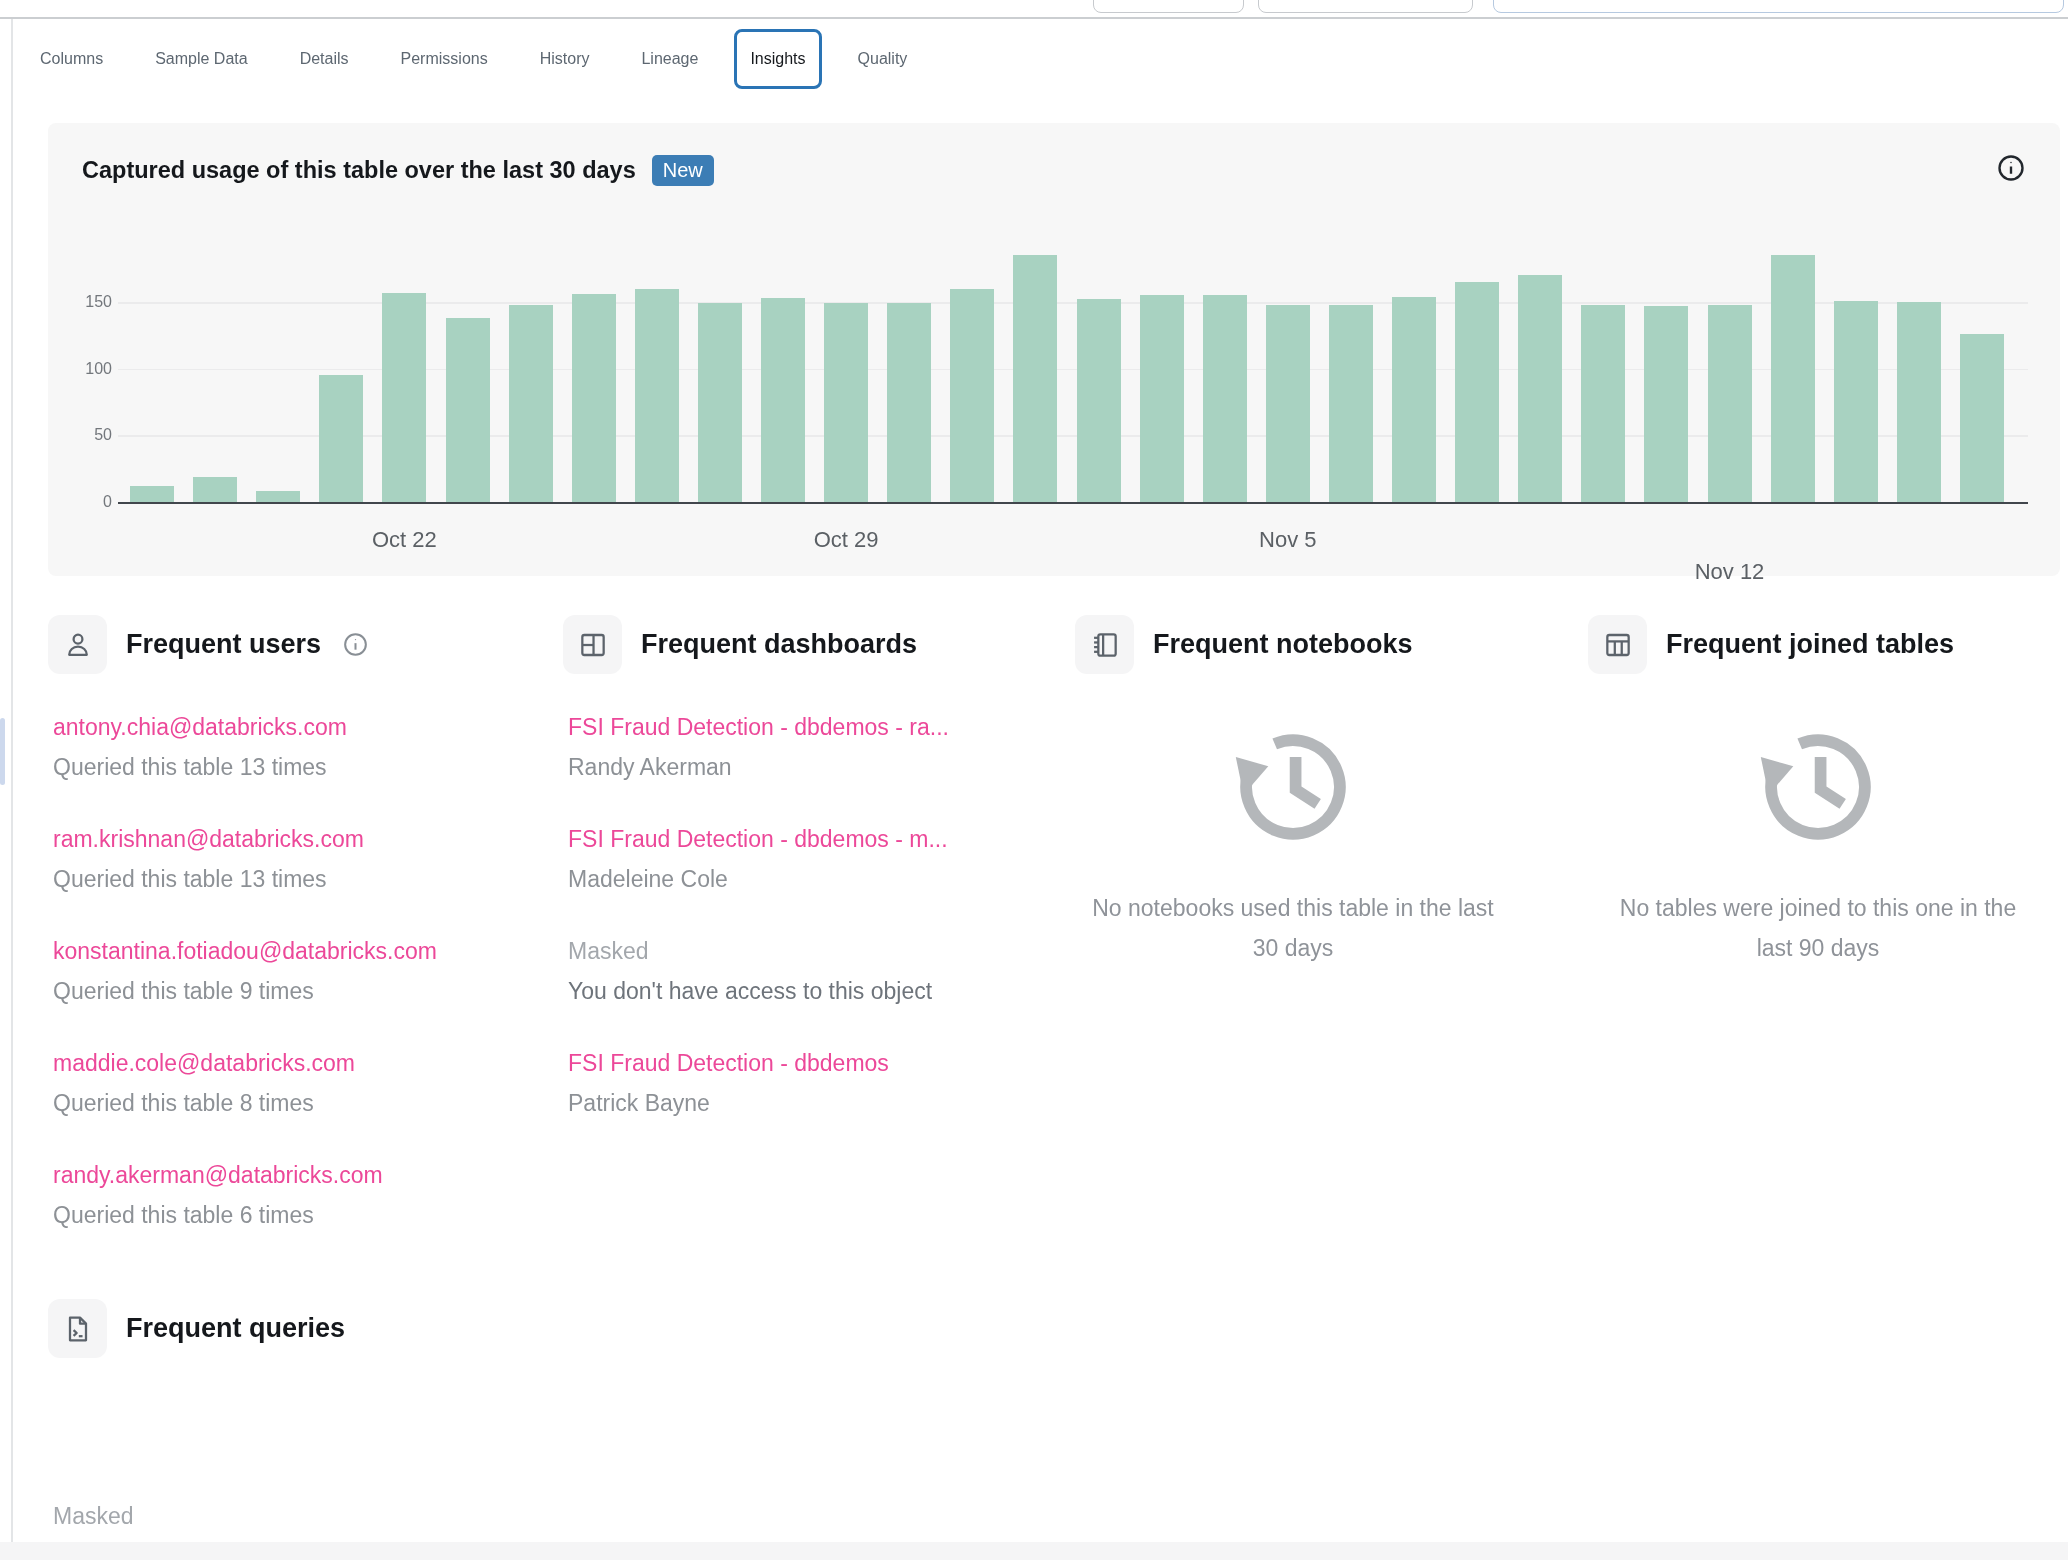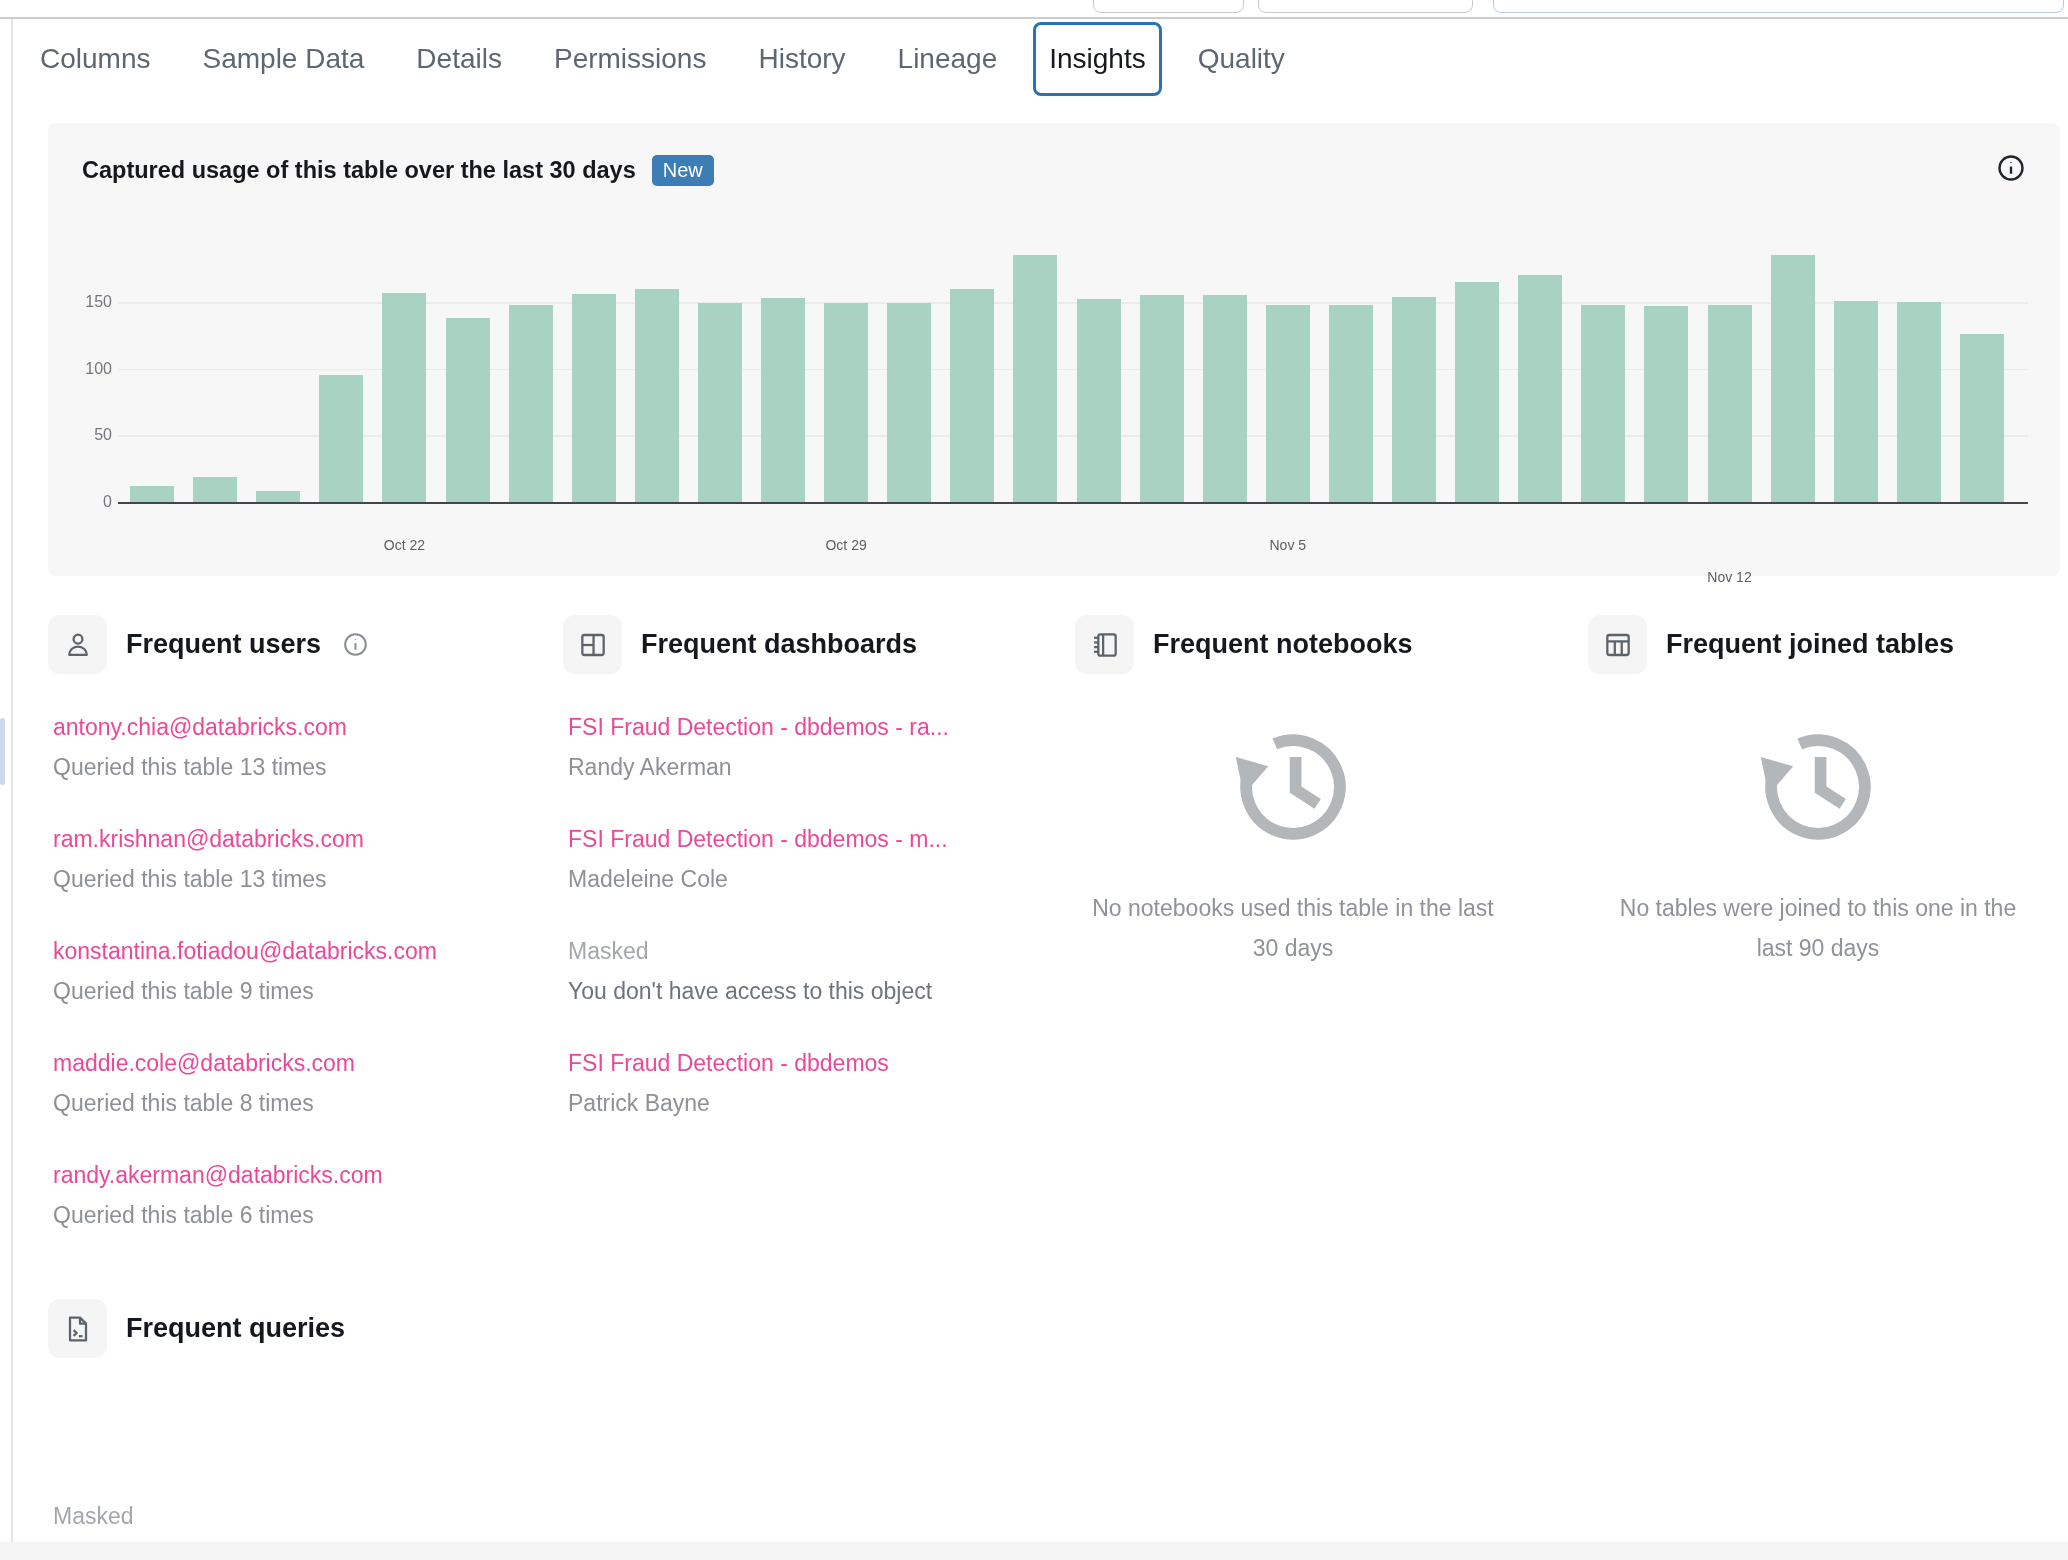--- a/index.html
+++ b/index.html
@@ -12,37 +12,37 @@
               border:1.5px solid #c7cace; border-radius:8px; }
   .crop-btn.blue { border-color:#b6c9e0; }
   .top-divider { position:absolute; left:0; top:17px; width:2068px; height:2px; background:#cbced1; }
 
   
   .left-rail { position:absolute; left:11px; top:19px; width:2px; height:1523px; background:#e3e5e7; }
   .left-scroll-indicator { position:absolute; left:0; top:718px; width:5px; height:67px; background:#ccd8ed; border-radius:3px; }
 
   
   .tabs { position:absolute; left:40px; top:30px; height:58px; display:flex; align-items:center; gap:52px; }
-  .tab { font-size:28px; color:#5d6771; white-space:nowrap; cursor:pointer; }
+  .tab { font-size:16px; color:#5d6771; white-space:nowrap; cursor:pointer; }
   .tab.active { color:#15181c; border:3px solid #2a74b5; border-radius:8px; padding:18px 13px; margin:0 -16px; }
 
   
   .usage-card { position:absolute; left:48px; top:123px; width:2012px; height:453px; background:#f7f7f7; border-radius:8px; }
   .card-header { position:absolute; left:34px; top:32px; display:flex; align-items:center; gap:16px; }
   .card-title { font-size:23.5px; font-weight:bold; color:#15181c; }
   .new-badge { font-size:20px; color:#ffffff; background:#3c7db5; border-radius:5px; padding:4px 11px; }
   .card-info { position:absolute; right:34px; top:30px; width:30px; height:30px; }
 
   
   .plot { position:absolute; left:0; top:0; width:2012px; height:453px; }
   .gridline { position:absolute; left:70px; width:1910px; height:1.5px; background:#ebebec; }
   .baseline { position:absolute; left:70px; width:1910px; height:2px; background:#41464c; }
   .bar { position:absolute; }
   .ytick { position:absolute; left:0; width:64px; text-align:right; font-size:16px; color:#73777c; line-height:28px; }
-  .xtick { position:absolute; top:414px; width:120px; text-align:center; font-size:14px; color:#5b6065; }
+  .xtick { position:absolute; top:404px; width:120px; text-align:center; font-size:22px; color:#5b6065; }
 
   
   .freq-col { position:absolute; top:615px; width:500px; height:650px; }
   .col-header { display:flex; align-items:center; gap:19px; }
   .icon-box { width:59px; height:59px; background:#f5f5f6; border-radius:12px; display:flex; align-items:center; justify-content:center; flex:0 0 auto; }
   .col-title { font-size:27px; font-weight:bold; color:#15181c; white-space:nowrap; }
   .inline-info { width:27px; height:27px; margin-left:2px; }
 
   .freq-item { position:absolute; left:5px; }
   .item-name { font-size:23px; color:#ec4899; line-height:30px; white-space:nowrap; }

